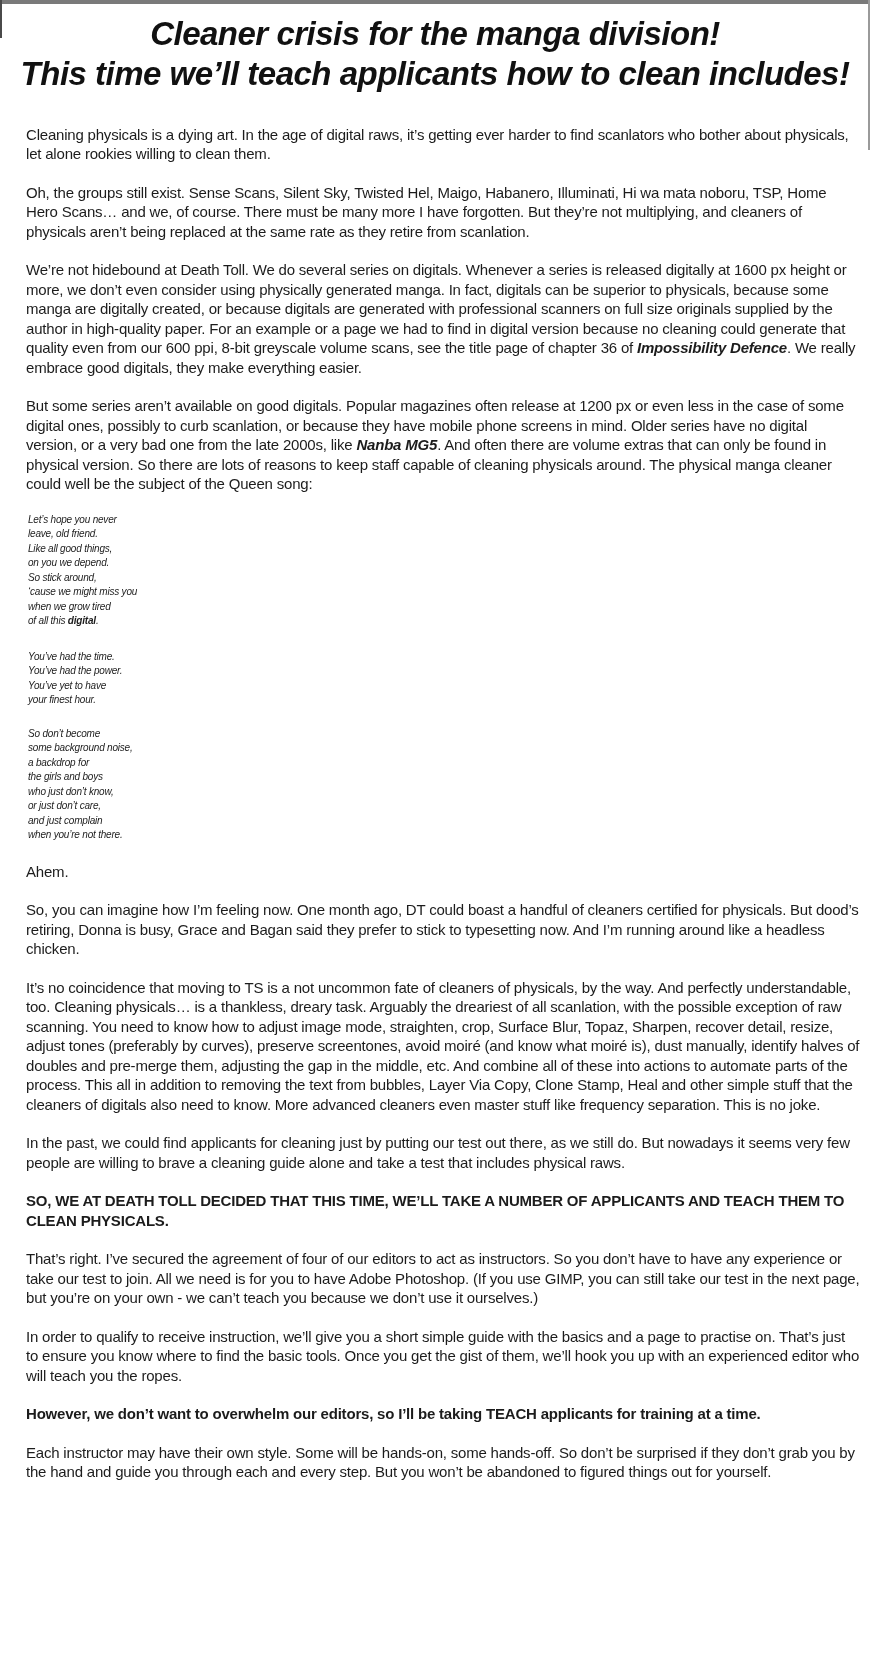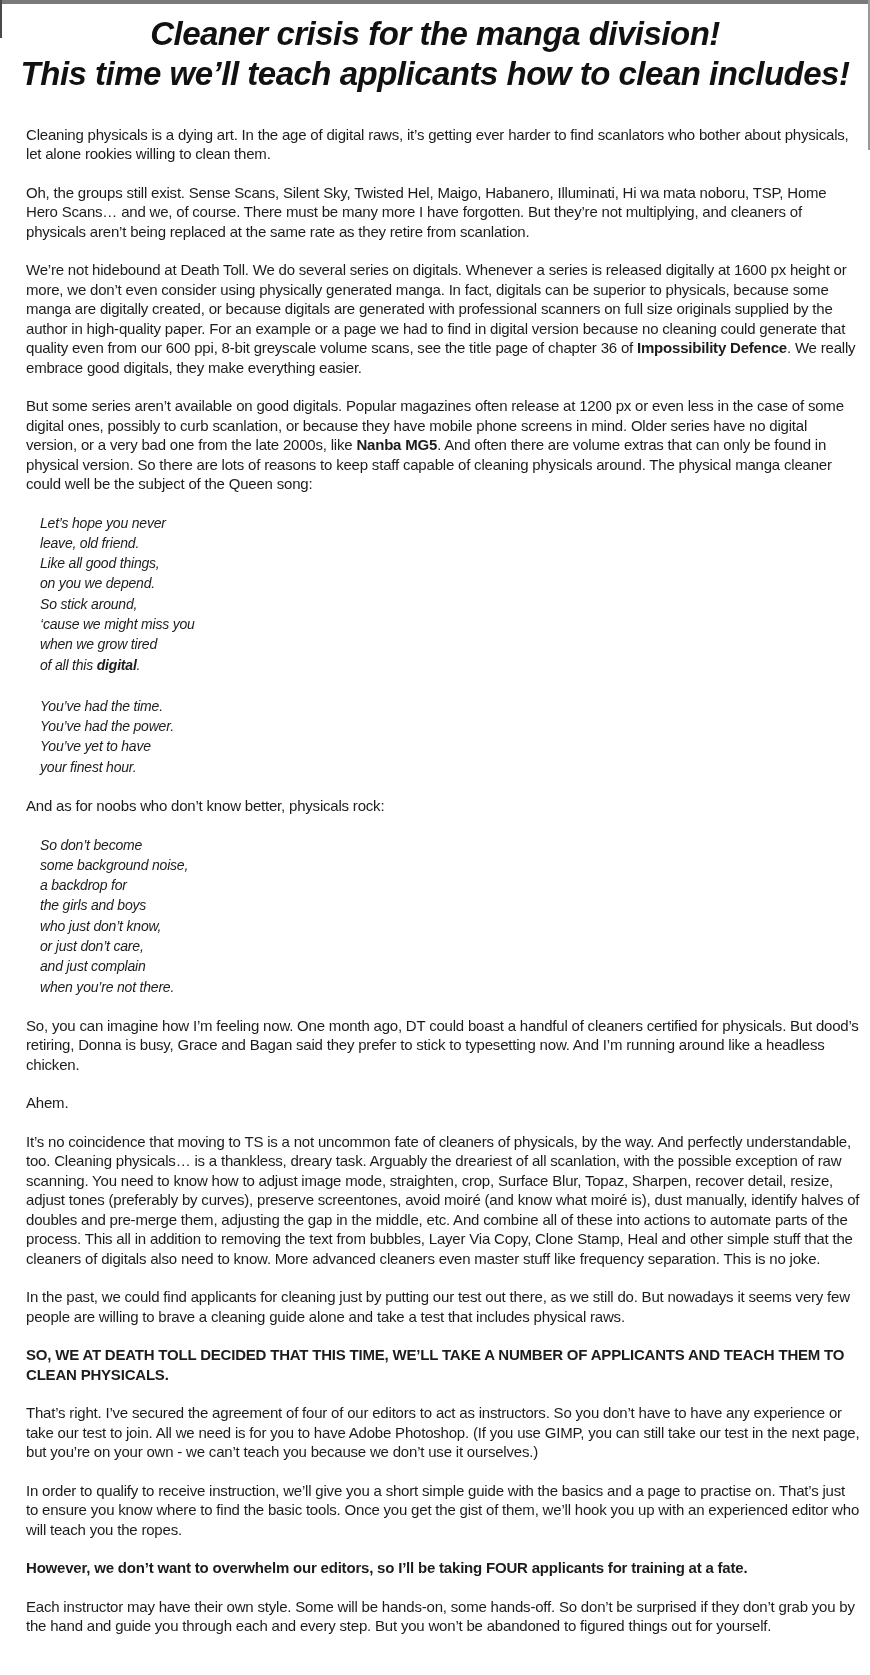--- a/index.html
+++ b/index.html
@@ -37,26 +37,26 @@
     color: #111;
   }
   h1.title .tline { display: block; }
   .doc {
     font-size: 15px;
     line-height: 1.3;
     letter-spacing: -0.2px;
   }
   .doc p { margin: 0 0 19px 16px; }
   .doc p.bold { font-weight: 700; }
-  .bi { font-weight: 700; }
+  .bi { font-weight: 700; font-style: italic; }
   .b  { font-weight: 700; }
   .lyrics {
-    margin: 0 0 19px 30px;
+    margin: 0 0 19px 18px;
     font-style: italic;
-    font-size: 14px;
+    font-size: 10px;
     line-height: 1.45;
   }
   .preline { white-space: pre-line; }
   .stanza-gap { height: 21px; }
 </style>
 </head>
 <body>
 
 <div class="page">
   <div class="scan-strip-top"></div>
@@ -89,38 +89,37 @@
       <div>
         <span>of all this </span><span class="b">digital</span><span>.</span>
       </div>
       <div class="stanza-gap"></div>
       <div class="preline">You’ve had the time.
 You’ve had the power.
 You’ve yet to have
 your finest hour.</div>
     </div>
 
-    <p>And as for noobs who don’t know better, physicals rock:</p>
 
     <div class="lyrics">
       <div class="preline">So don’t become
 some background noise,
 a backdrop for
 the girls and boys
 who just don’t know,
 or just don’t care,
 and just complain
 when you’re not there.</div>
     </div>
 
+    <p>Ahem.</p>
     <p>So, you can imagine how I’m feeling now. One month ago, DT could boast a handful of cleaners certified for physicals. But dood’s retiring, Donna is busy, Grace and Bagan said they prefer to stick to typesetting now. And I’m running around like a headless chicken.</p>
-    <p>Ahem.</p>
     <p>It’s no coincidence that moving to TS is a not uncommon fate of cleaners of physicals, by the way. And perfectly understandable, too. Cleaning physicals… is a thankless, dreary task. Arguably the dreariest of all scanlation, with the possible exception of raw scanning. You need to know how to adjust image mode, straighten, crop, Surface Blur, Topaz, Sharpen, recover detail, resize, adjust tones (preferably by curves), preserve screentones, avoid moiré (and know what moiré is), dust manually, identify halves of doubles and pre-merge them, adjusting the gap in the middle, etc. And combine all of these into actions to automate parts of the process. This all in addition to removing the text from bubbles, Layer Via Copy, Clone Stamp, Heal and other simple stuff that the cleaners of digitals also need to know. More advanced cleaners even master stuff like frequency separation. This is no joke.</p>
     <p>In the past, we could find applicants for cleaning just by putting our test out there, as we still do. But nowadays it seems very few people are willing to brave a cleaning guide alone and take a test that includes physical raws.</p>
     <p class="bold">SO, WE AT DEATH TOLL DECIDED THAT THIS TIME, WE’LL TAKE A NUMBER OF APPLICANTS AND TEACH THEM TO CLEAN PHYSICALS.</p>
     <p>That’s right. I’ve secured the agreement of four of our editors to act as instructors. So you don’t have to have any experience or take our test to join. All we need is for you to have Adobe Photoshop. (If you use GIMP, you can still take our test in the next page, but you’re on your own - we can’t teach you because we don’t use it ourselves.)</p>
     <p>In order to qualify to receive instruction, we’ll give you a short simple guide with the basics and a page to practise on. That’s just to ensure you know where to find the basic tools. Once you get the gist of them, we’ll hook you up with an experienced editor who will teach you the ropes.</p>
-    <p class="bold">However, we don’t want to overwhelm our editors, so I’ll be taking FOUR applicants for training at a fate.</p>
+    <p class="bold">However, we don’t want to overwhelm our editors, so I’ll be taking TEACH applicants for training at a time.</p>
     <p>Each instructor may have their own style. Some will be hands-on, some hands-off. So don’t be surprised if they don’t grab you by the hand and guide you through each and every step. But you won’t be abandoned to figured things out for yourself.</p>
 
   </div>
 
 </div>
 
 </body></html>

